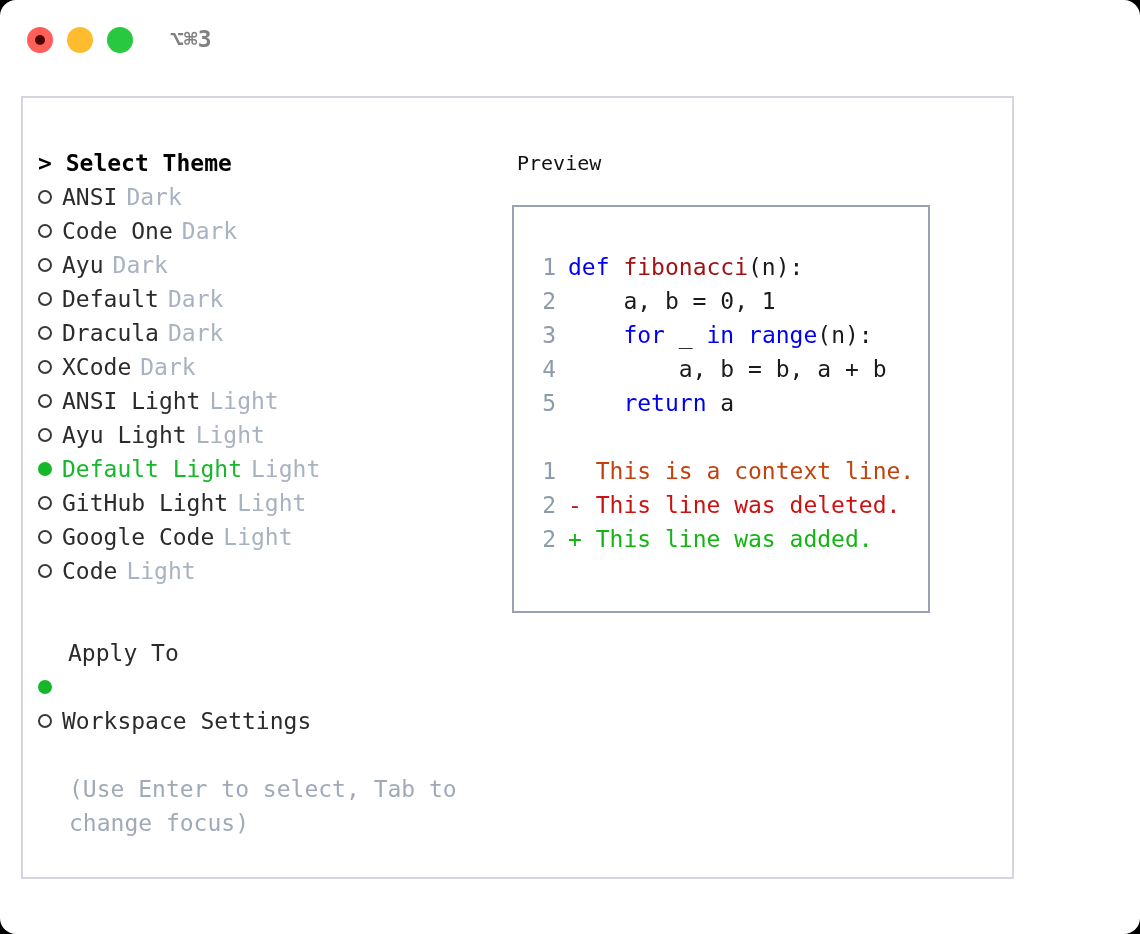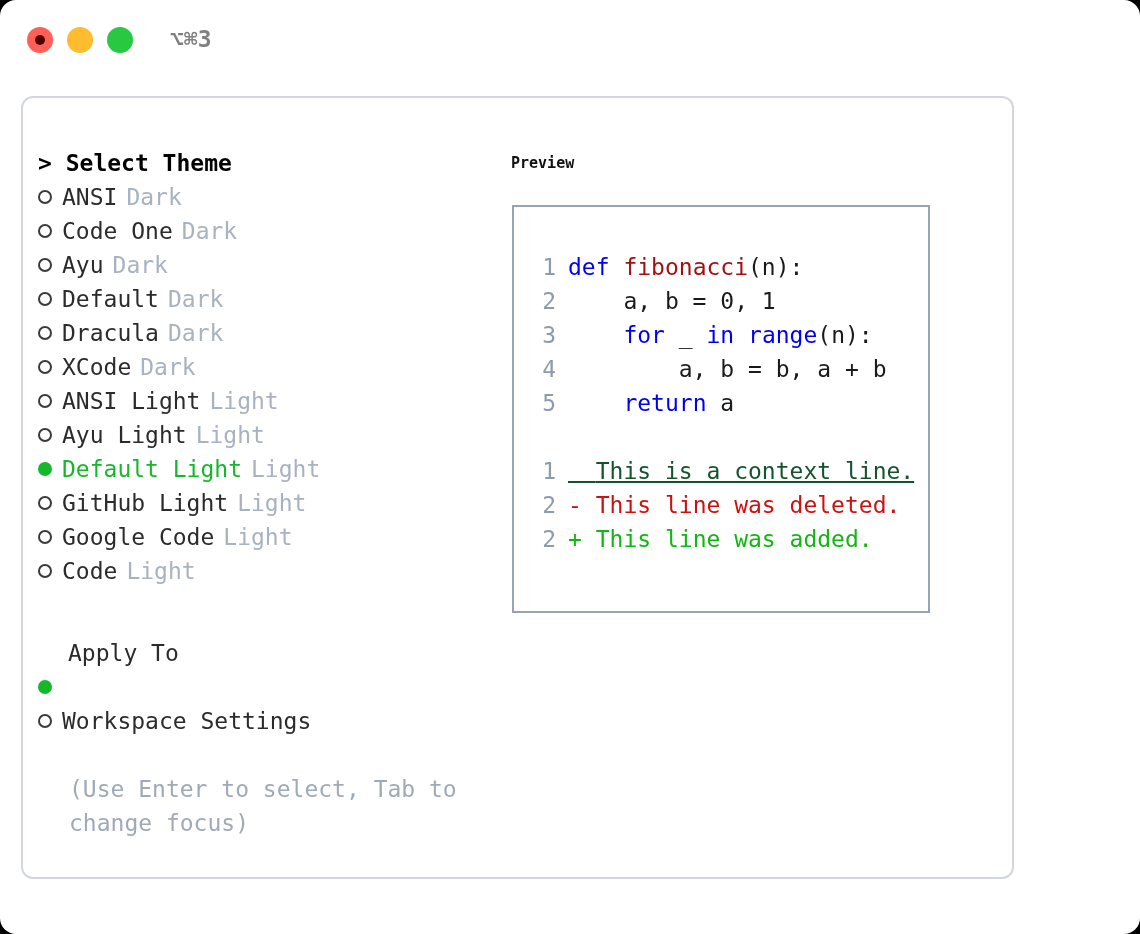--- a/index.html
+++ b/index.html
@@ -57,21 +57,21 @@
   }
 
   
   #panel {
     position: absolute;
     left: 21px;
     top: 96px;
     width: 993px;
     height: 783px;
     border: 2px solid #d3d7dd;
-    border-radius: 12px;
+    border-radius: 0;
     background: #ffffff;
   }
 
   
   #left {
     position: absolute;
     left: 15px;
     top: 48px;
     width: 450px;
   }
@@ -132,25 +132,24 @@
   }
 
   
   #right {
     position: absolute;
     left: 479px;
     top: 48px;
     width: 500px;
   }
   #preview-title {
-    font-size: 15px;
+    font-size: 20px;
     line-height: 34px;
     color: #111111;
-    margin-left: 9px;
-    font-weight: bold;
+    margin-left: 15px;
   }
 
   #codebox {
     position: absolute;
     left: 10px;
     top: 59px;
     width: 418px;
     height: 408px;
     border: 2px solid #97a3b2;
     background: #ffffff;
@@ -169,21 +168,21 @@
     display: inline-block;
     width: 26px;
     text-align: right;
     color: #8f9bab;
     margin-right: 12px;
   }
   .kw   { color: #0000ee; }
   .fn   { color: #a11111; }
   .plain{ color: #1a1a1a; }
   .blank{ height: 34px; }
-  .ctx  { color: #14532d; text-decoration: underline; }
+  .ctx  { color: #c2410c; }
   .del  { color: #cc1111; }
   .add  { color: #13b512; }
 </style>
 </head>
 <body>
 
 <div id="window">
 
   <div id="titlebar">
     <div class="dot red">

